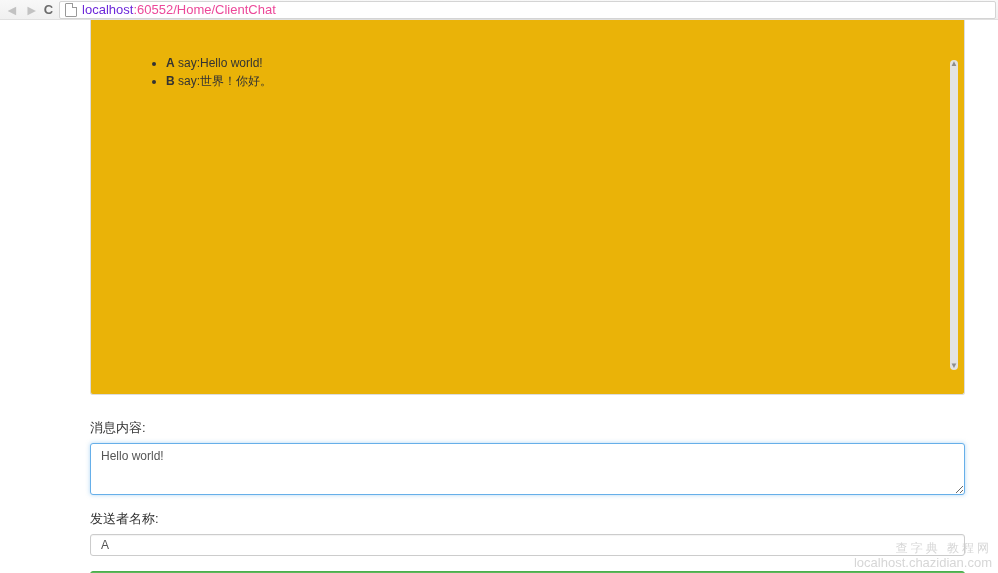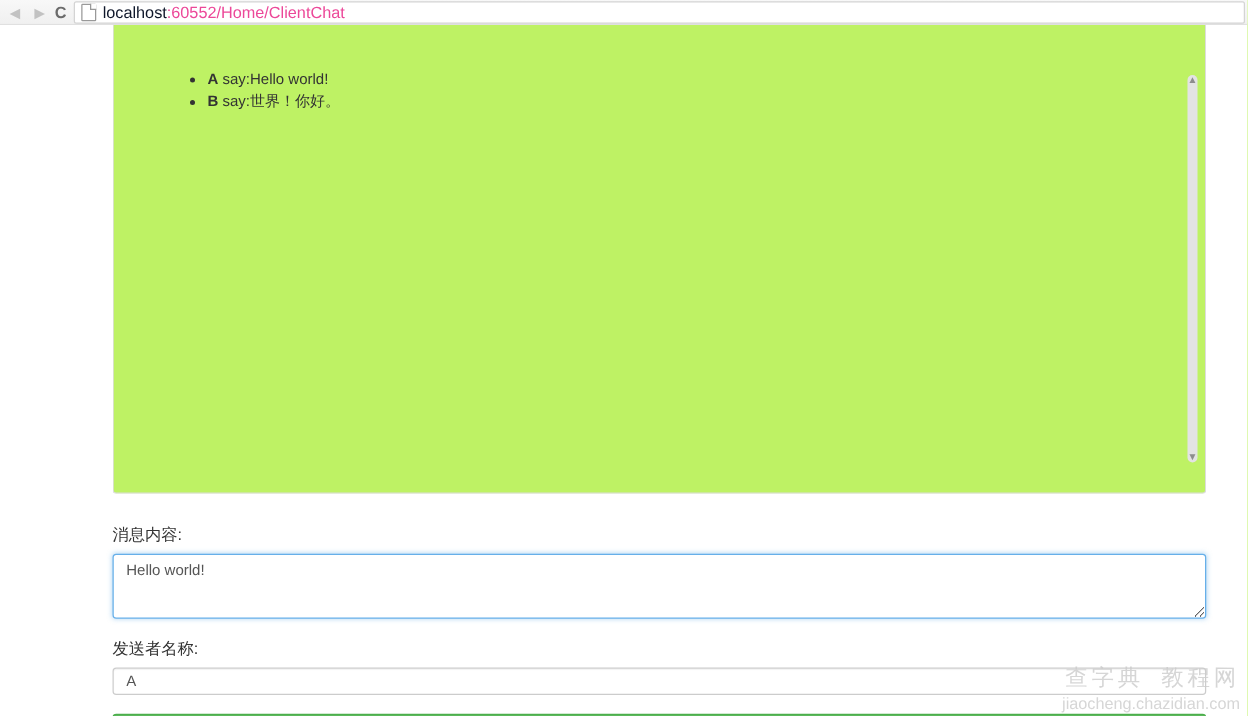--- a/index.html
+++ b/index.html
@@ -61,33 +61,33 @@
       position: absolute;
       top: -1px;
       right: -1px;
       width: 4px;
       height: 4px;
       background: #fff;
       border-left: 1px solid #999;
       border-bottom: 1px solid #999;
     }
     .url-host {
-      color: #0f172a;
+      color: #6d28d9;
     }
     .url-path {
       color: #ec4899;
     }
     .page {
       padding: 0 0 0 90px;
       width: 100%;
     }
     .chat-area {
       width: 875px;
       height: 375px;
-      background: #bef264;
+      background: #eab308;
       border: 1px solid #dcdcdc;
       border-top: none;
       border-radius: 0 0 3px 3px;
       padding: 35px 35px 26px 35px;
       position: relative;
       margin-bottom: 24px;
     }
     .chat-area ul {
       list-style: disc;
       padding-left: 40px;
@@ -175,23 +175,22 @@
       position: absolute;
       bottom: 2px;
       right: 6px;
       color: #cccccc;
       font-size: 13px;
       text-align: right;
       opacity: 0.8;
       line-height: 1.2;
     }
     .watermark .big {
-      font-size: 18px;
+      font-size: 12px;
       letter-spacing: 3px;
-      font-family: Liberation Mono, monospace;
     }
   </style>
 </head>
 <body>
 
 <div class="browser-bar">
   <span class="nav-arrow">◄</span>
   <span class="nav-arrow">►</span>
   <span class="reload-btn">C</span>
   <div class="url-bar">
@@ -223,14 +222,14 @@
     <label class="form-label">发送者名称:</label>
     <input type="text" class="text-input" value="A" style="">
   </div>
 
   <button class="send-btn">Send</button>
 
 </div>
 
 <div class="watermark">
   <div class="big">查字典 教程网</div>
-  <div>jiaocheng.chazidian.com</div>
+  <div>localhost.chazidian.com</div>
 </div>
 
 </body></html>

